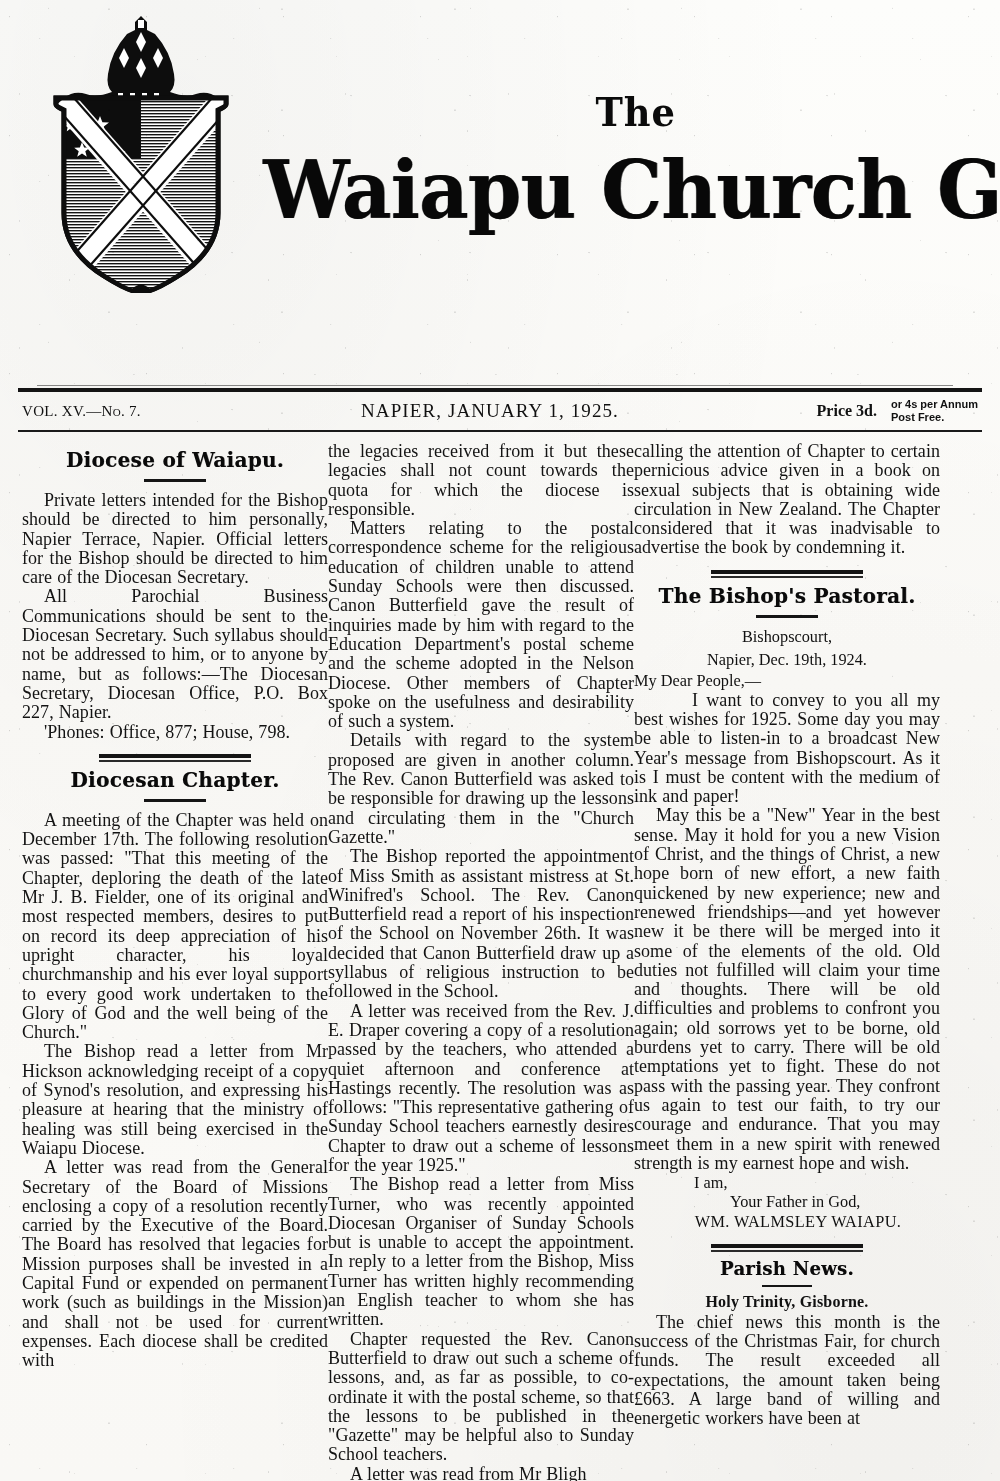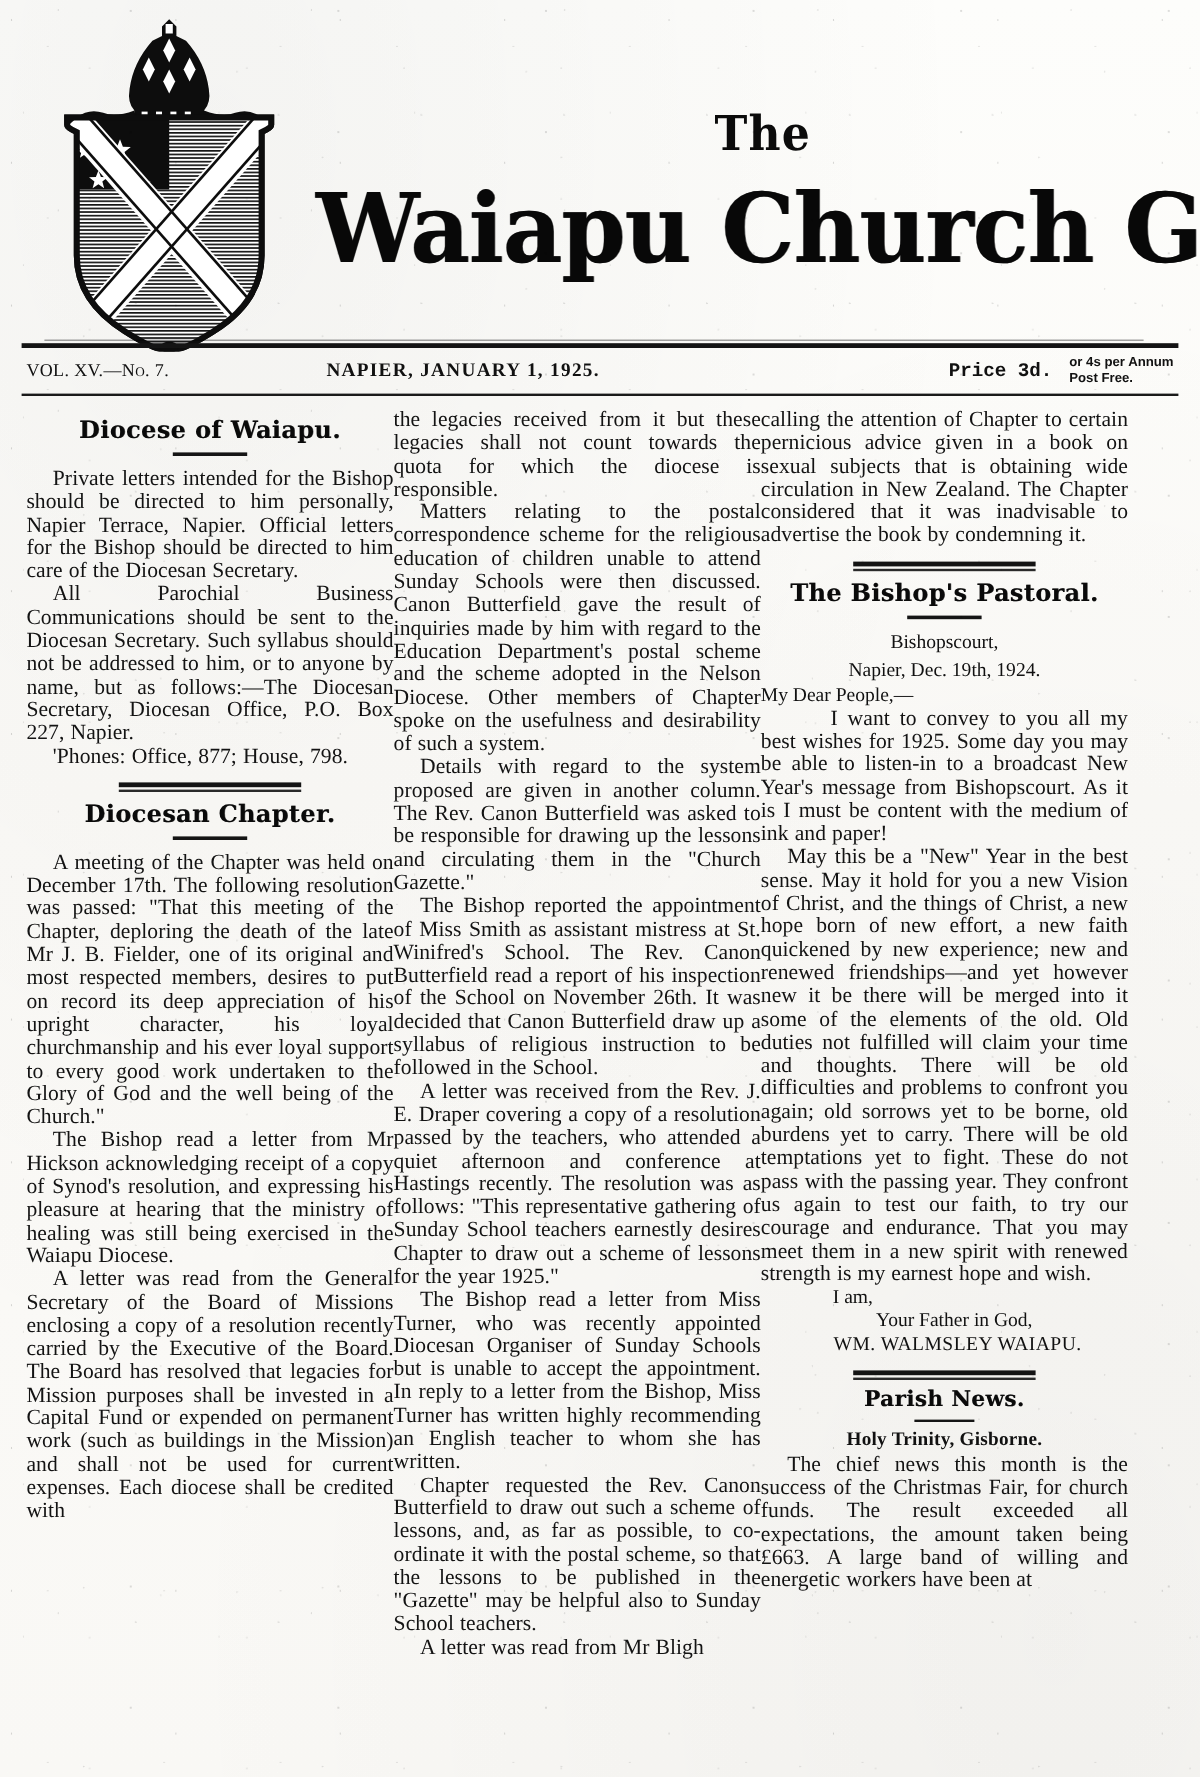--- a/index.html
+++ b/index.html
@@ -43,21 +43,21 @@
       radial-gradient(circle at 35% 88%, rgba(0,0,0,.24) 0.6px, transparent 0.9px),
       radial-gradient(circle at 57% 52%, rgba(0,0,0,.16) 0.5px, transparent 0.8px),
       radial-gradient(circle at 74% 96%, rgba(0,0,0,.20) 0.5px, transparent 0.8px);
     background-size: 137px 119px, 211px 167px, 97px 143px, 173px 101px, 241px 181px,
                      119px 157px, 163px 127px, 199px 149px, 131px 109px, 181px 191px;
   }
 
   
   .masthead {
     position: relative;
-    height: 286px;
+    height: 388px;
     text-align: center;
   }
   .crest {
     position: absolute;
     left: 28px;
     top: 8px;
     width: 215px;
     height: 285px;
   }
   .title-the {
@@ -115,35 +115,36 @@
   }
   .issue-vol {
     font-size: 15px;
     font-variant: small-caps;
     letter-spacing: .3px;
     flex: 0 0 auto;
     width: 250px;
   }
   .issue-place {
     flex: 1 1 auto;
-    font-size: 16px;
+    text-align: center;
+    font-size: 19px;
     letter-spacing: 1.1px;
     font-variant: small-caps;
-    font-weight: 700;
+    font-weight: 400;
   }
   .issue-price {
     flex: 0 0 auto;
     display: flex;
     align-items: center;
     gap: 14px;
     justify-content: flex-end;
     width: 270px;
   }
   .price-main {
-    font-family: Liberation Mono, monospace;
+    font-family: Liberation Serif, serif;
     font-weight: 700;
     font-size: 16px;
   }
   .price-sub {
     font-family: "Liberation Sans", sans-serif;
     font-weight: 700;
     font-size: 11px;
     line-height: 1.15;
     text-align: left;
   }

